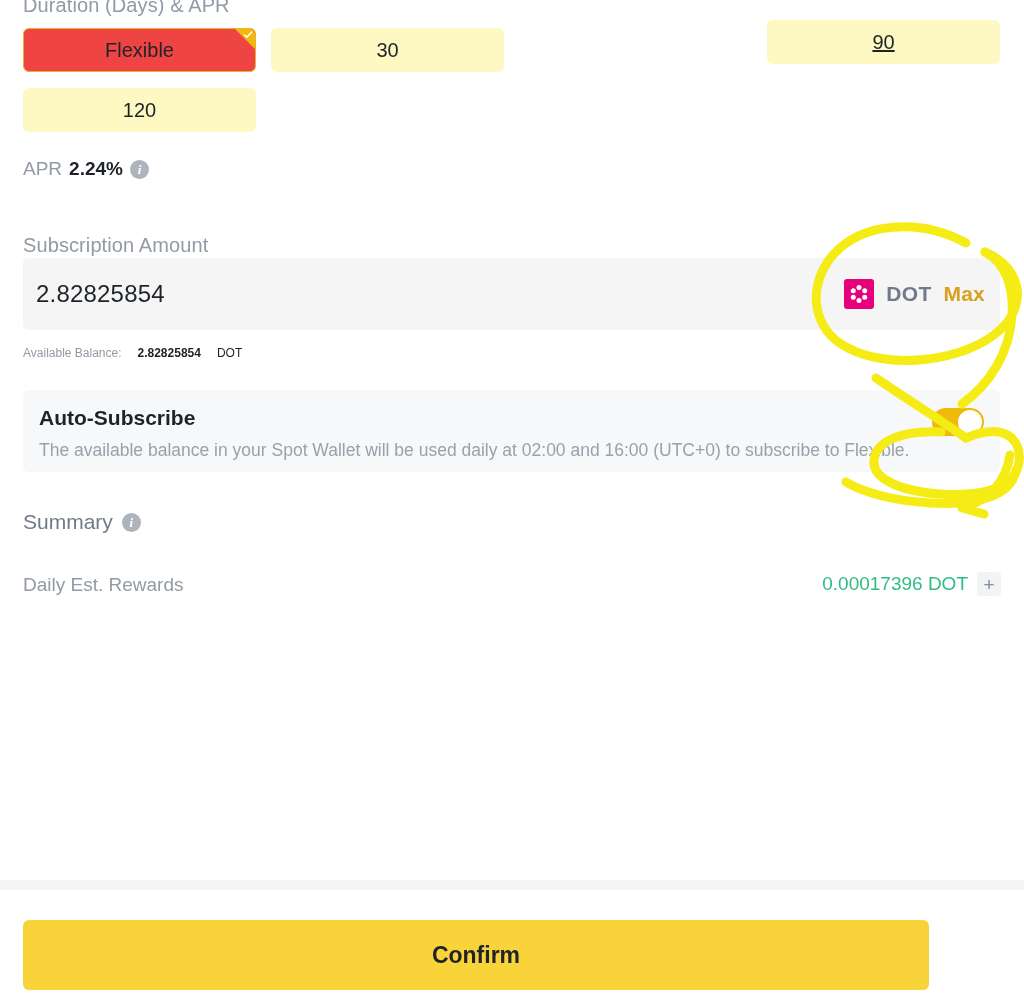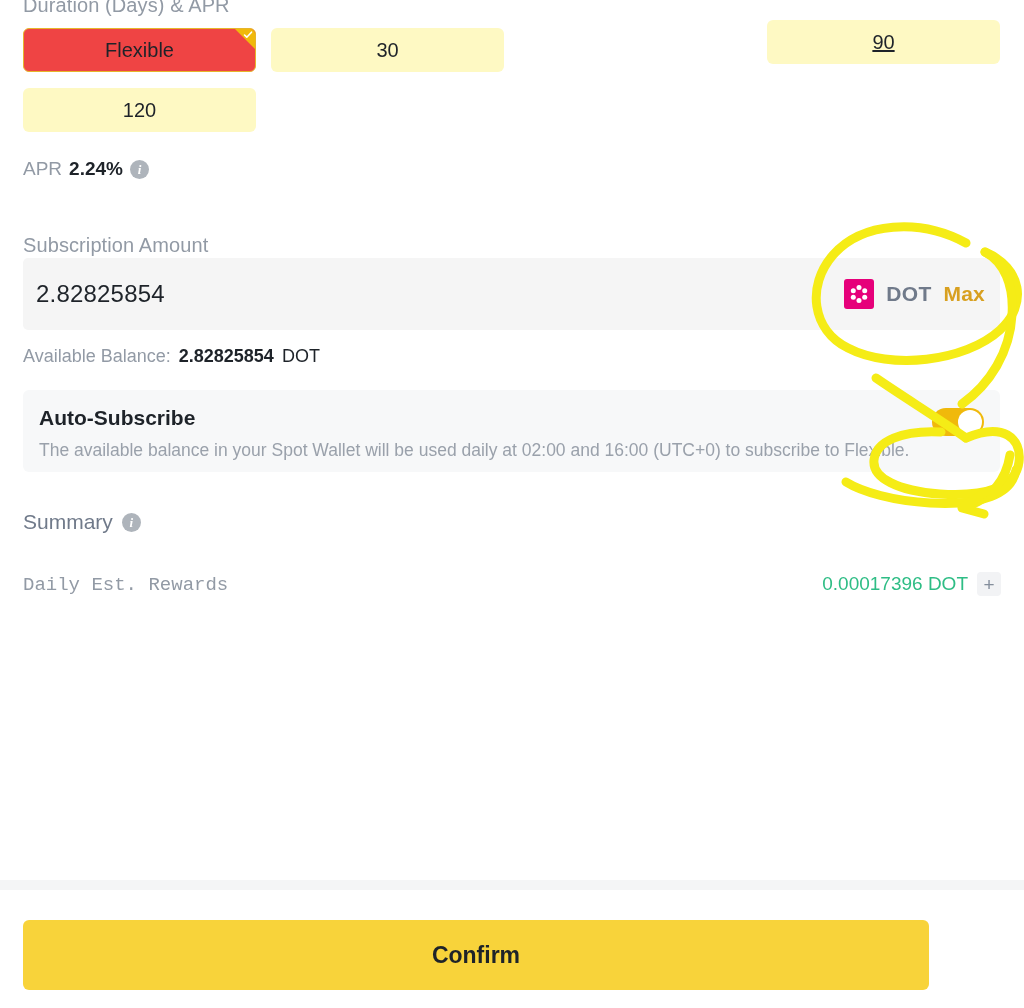--- a/index.html
+++ b/index.html
@@ -124,24 +124,24 @@
   .max-btn {
     font-size: 21px;
     color: #d8a020;
     font-weight: 600;
     letter-spacing: .2px;
   }
 
   
   .balance-row {
     position: absolute;
-    font-size: 18px;
+    font-size: 12px;
     display: flex;
     align-items: baseline;
-    gap: 8px;
+    gap: 16px;
   }
   .balance-label { color: #929aa5; }
   .balance-amt { color: #1e2329; font-weight: 600; }
   .balance-unit { color: #1e2329; }
 
   
   .auto-card {
     position: absolute;
     background: #f7f8f9;
     border-radius: 6px;
@@ -303,21 +303,21 @@
     <div class="toggle" style="right:16px; top:18px;">
       <span class="knob"></span>
     </div>
   </div>
 
   <div class="summary-row" style="left:23px; top:510px;">
     <span>Summary</span>
     <span class="info-icon">i</span>
   </div>
 
-  <div class="reward-label" style="left:23px; top:574px;font-family:Liberation Mono, monospace;">Daily Est. Rewards</div>
+  <div class="reward-label" style="left:23px; top:574px;">Daily Est. Rewards</div>
 
   <div class="reward-right" style="right:23px; top:572px;">
     <span class="reward-value">0.00017396 DOT</span>
     <span class="plus-btn">+</span>
   </div>
 
   <div class="divider" style="top:880px;"></div>
   <div class="confirm-btn" style="left:23px; top:920px; width:906px; height:70px;">Confirm</div>
 
   <svg id="annotation" viewBox="0 0 1024 1008">

